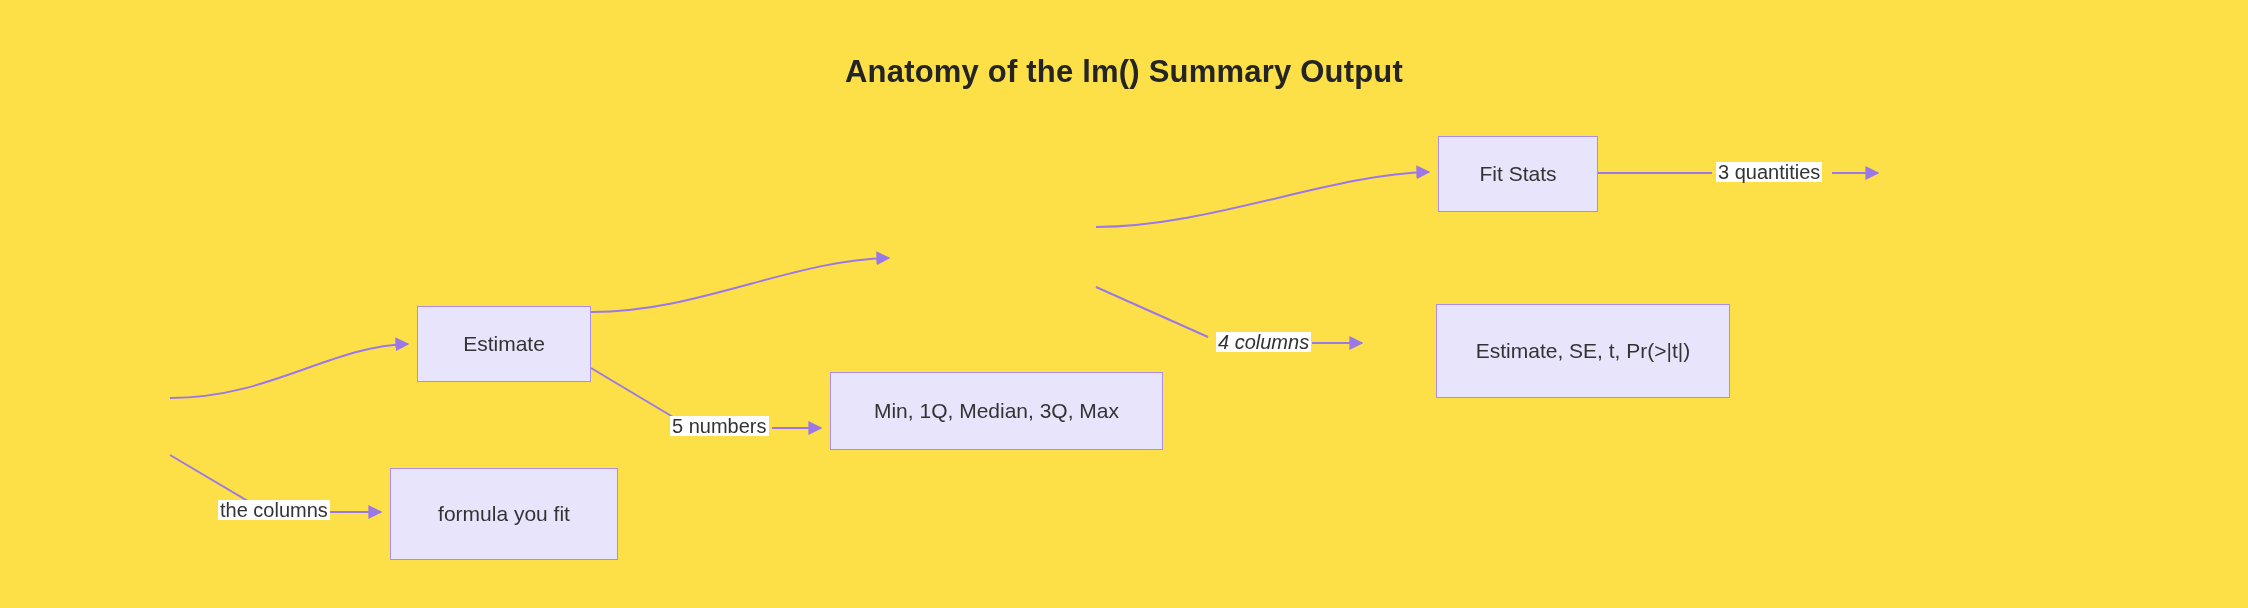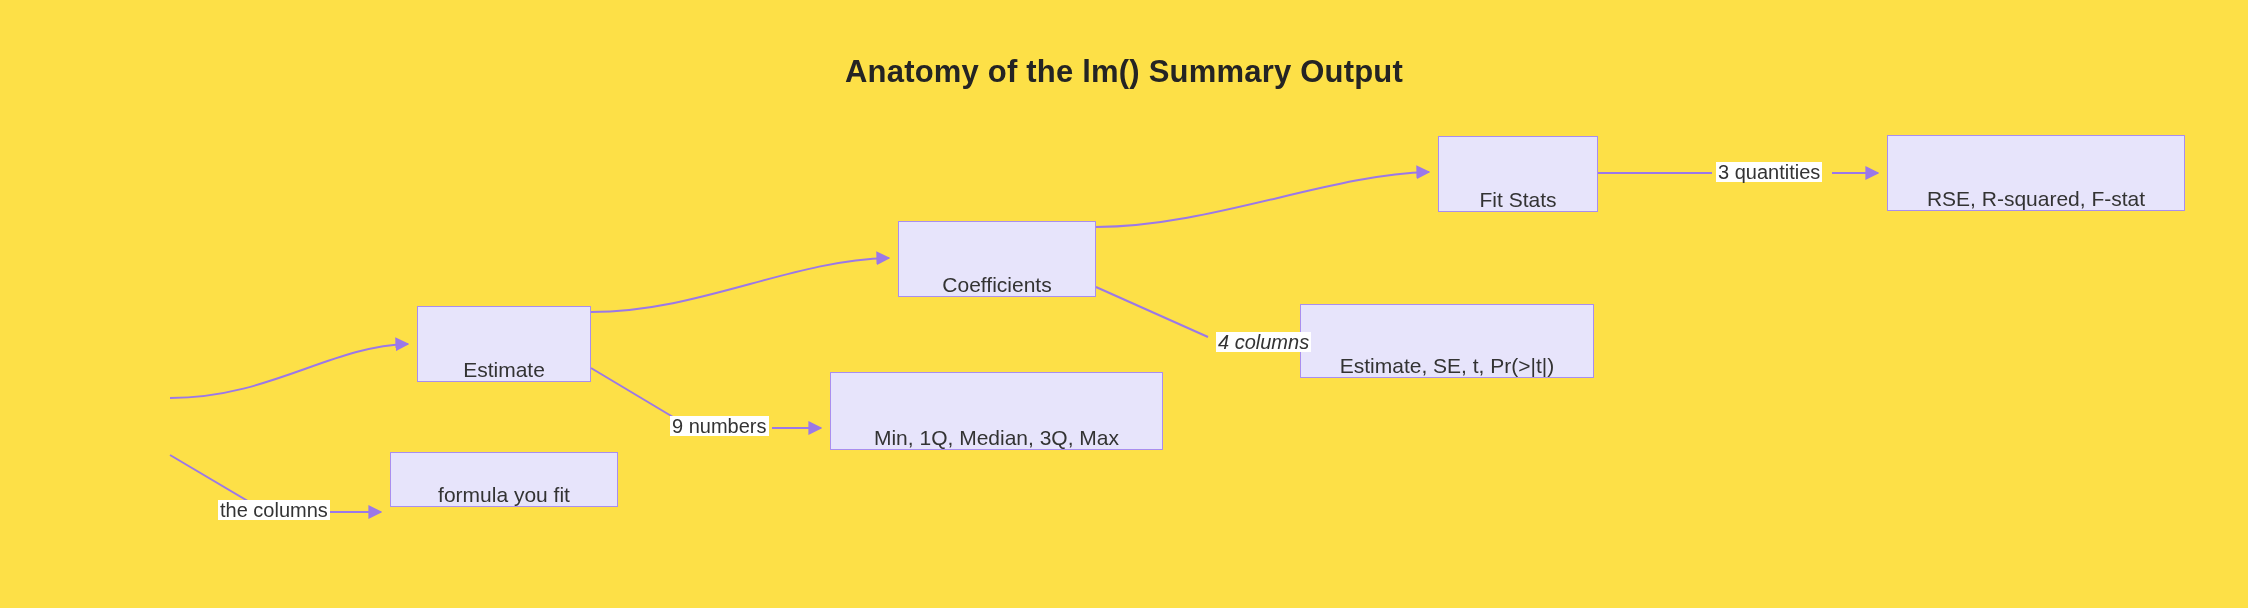--- a/index.html
+++ b/index.html
@@ -38,21 +38,21 @@
     width: 2248px;
     height: 608px;
     pointer-events: none;
   }
   .node {
     position: absolute;
     box-sizing: border-box;
     background: #e7e4fb;
     border: 1.6px solid #a98eee;
     display: flex;
-    align-items: flex-end;
+    align-items: center;
     justify-content: center;
     color: #333333;
     font-size: 21px;
     line-height: 1.1;
     white-space: nowrap;
     padding: 0 10px;
   }
   .edge-label {
     position: absolute;
     color: #333333;
@@ -95,45 +95,39 @@
 
     <path d="M 1598,173 L 1712,173" fill="none" stroke="#9b78e8" stroke-width="2"></path>
     <path d="M 1832,173 L 1878,173" fill="none" stroke="#9b78e8" stroke-width="2" marker-end="url(#arrow)"></path>
   </svg>
 
 
   <div class="node" style="left:417px;top:306px;width:174px;height:76px;">
     <span>Estimate</span>
   </div>
 
-  <div class="node" style="left:898px;top:221px;width:198px;height:76px;">
-    <span>Coefficients</span>
-  </div>
 
   <div class="node" style="left:1438px;top:136px;width:160px;height:76px;">
     <span>Fit Stats</span>
   </div>
 
-  <div class="node" style="left:1887px;top:135px;width:298px;height:76px;">
-    <span>RSE, R-squared, F-stat</span>
-  </div>
 
-  <div class="node" style="left:1300px;top:304px;width:294px;height:74px;">
+  <div class="node" style="left:1436px;top:304px;width:294px;height:94px;">
     <span>Estimate, SE, t, Pr(&gt;|t|)</span>
   </div>
 
   <div class="node" style="left:830px;top:372px;width:333px;height:78px;">
     <span>Min, 1Q, Median, 3Q, Max</span>
   </div>
 
-  <div class="node" style="left:390px;top:452px;width:228px;height:55px;">
+  <div class="node" style="left:390px;top:468px;width:228px;height:92px;">
     <span>formula you fit</span>
   </div>
 
   <div class="edge-label" style="left:218px;top:500px;">the columns</div>
 
-  <div class="edge-label" style="left:670px;top:416px;">9 numbers</div>
+  <div class="edge-label" style="left:670px;top:416px;">5 numbers</div>
 
   <div class="edge-label" style="left:1216px;top:332px;font-style:italic;">4 columns</div>
 
   <div class="edge-label" style="left:1716px;top:162px;">3 quantities</div>
 
 </div>
 
 </body></html>

